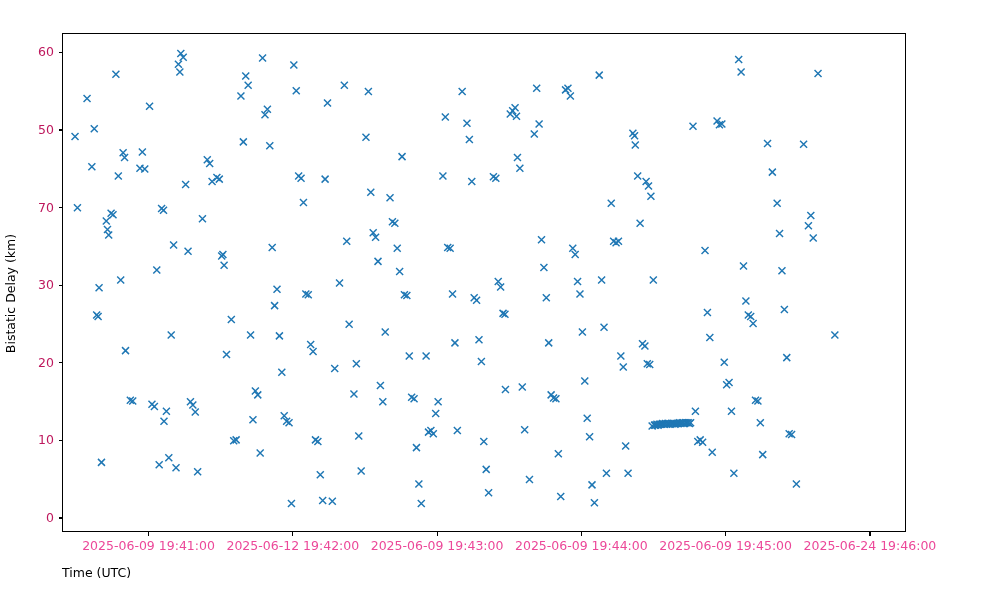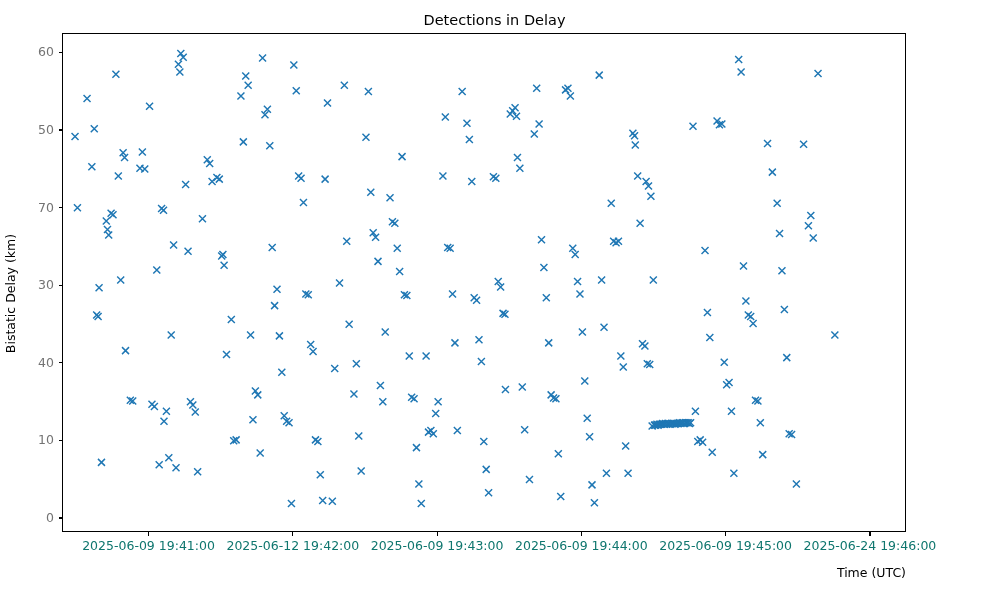--- a/index.html
+++ b/index.html
@@ -75,21 +75,21 @@
     background: #000000;
   }
   .ytick .ytick-label {
     position: absolute;
     right: 8px;
     top: -8px;
     font-size: 12.5px;
     line-height: 16px;
     text-align: right;
     white-space: nowrap;
-    color: #737373;
+    color: #be185d;
   }
   #y-axis-label {
     position: absolute;
     left: -190px;
     top: 253px;
     width: 400px;
     text-align: center;
     font-size: 12.5px;
     color: #000000;
     transform: rotate(-90deg);
@@ -117,52 +117,51 @@
   }
   .xtick .xtick-label {
     position: absolute;
     left: -80px;
     top: 6px;
     width: 160px;
     text-align: center;
     font-size: 12.5px;
     line-height: 16px;
     white-space: nowrap;
-    color: #0f766e;
+    color: #ec4899;
   }
   #x-axis-label {
     position: absolute;
     left: 62px;
     top: 565px;
     width: 844px;
-    text-align: right;
+    text-align: left;
     font-size: 12.5px;
     color: #000000;
   }
 </style>
 </head>
 <body>
 
 <div id="figure">
 
-  <div id="chart-title">Detections in Delay</div>
 
   <div id="y-axis">
     <div id="y-axis-label">Bistatic Delay (km)</div>
   <div class="ytick" style="top: 485.031px;">
         <div class="ytick-mark"></div>
         <div class="ytick-label">0</div>
       </div>
       <div class="ytick" style="top: 407.426px;">
         <div class="ytick-mark"></div>
         <div class="ytick-label">10</div>
       </div>
       <div class="ytick" style="top: 329.821px;">
         <div class="ytick-mark"></div>
-        <div class="ytick-label">40</div>
+        <div class="ytick-label">20</div>
       </div>
       <div class="ytick" style="top: 252.216px;">
         <div class="ytick-mark"></div>
         <div class="ytick-label">30</div>
       </div>
       <div class="ytick" style="top: 174.611px;">
         <div class="ytick-mark"></div>
         <div class="ytick-label">70</div>
       </div>
       <div class="ytick" style="top: 97.0062px;">

